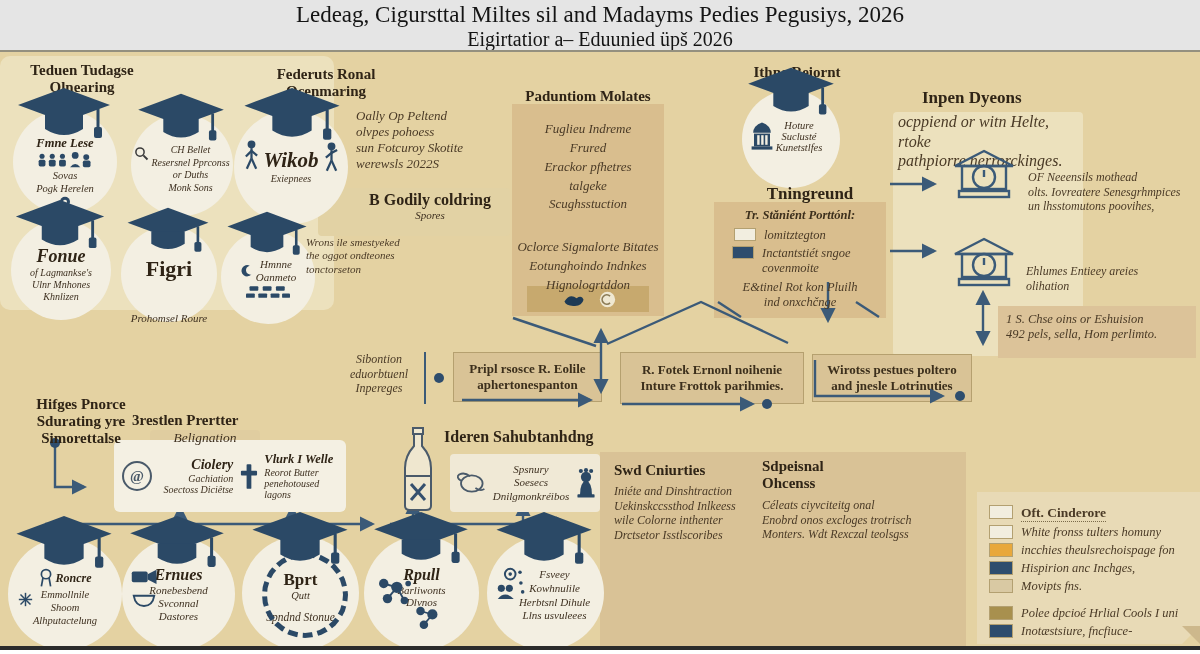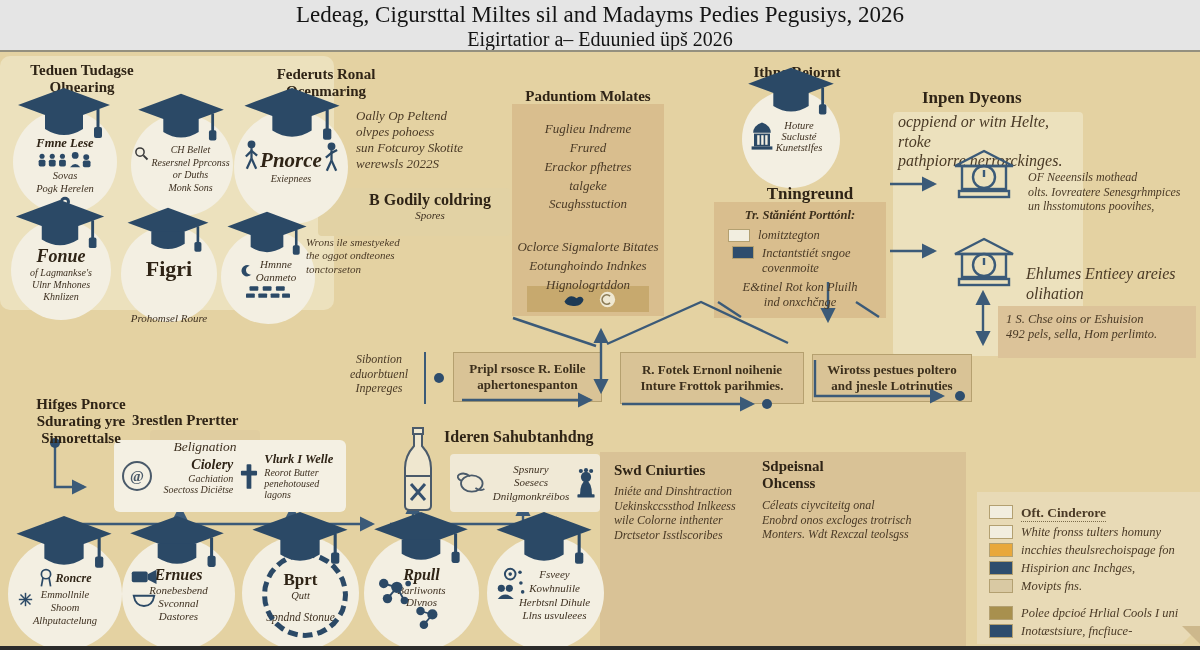--- a/index.html
+++ b/index.html
@@ -143,21 +143,21 @@
     </div>
   </div>
   <svg class="abs cap" style="left:134px;top:92px;width:94px;height:54px;" viewBox="0 0 100 58">
       <polygon points="50,2 96,19 50,36 4,19"></polygon>
       <path d="M31,29 L31,43 Q50,55 69,43 L69,29 Z"></path>
       <line x1="84" y1="23" x2="84" y2="42"></line>
       <rect x="80" y="41" width="8" height="11" rx="2"></rect>
     </svg>
 
   <div class="abs circ" style="left:234px;top:110px;width:114px;height:114px;">
-    <div style="margin-top:38px;font-weight:bold;font-style:italic;font-size:21px;color:#2f2416;">Pnorce</div>
+    <div style="margin-top:38px;font-weight:bold;font-style:italic;font-size:21px;color:#2f2416;">Wikob</div>
     <div class="ml it" style="font-size:10px;color:#3e3020;">Exiepnees</div>
   </div>
   <svg class="abs" style="left:244px;top:140px;width:15px;height:33px;z-index:4;" viewBox="0 0 16 34">
     <g stroke="#2b4966" stroke-width="2.4" fill="none">
         <circle cx="8" cy="4" r="3" fill="#2b4966"></circle>
         <line x1="8" y1="8" x2="8" y2="19"></line>
         <line x1="8" y1="11" x2="2" y2="17"></line>
         <line x1="8" y1="11" x2="14" y2="16"></line>
         <line x1="8" y1="19" x2="3" y2="30"></line>
         <line x1="8" y1="19" x2="13" y2="30"></line>
@@ -285,21 +285,21 @@
   <svg class="abs cap" style="left:744px;top:66px;width:94px;height:54px;" viewBox="0 0 100 58">
       <polygon points="50,2 96,19 50,36 4,19"></polygon>
       <path d="M31,29 L31,43 Q50,55 69,43 L69,29 Z"></path>
       <line x1="84" y1="23" x2="84" y2="42"></line>
       <rect x="80" y="41" width="8" height="11" rx="2"></rect>
     </svg>
 
   <div class="abs txt h" style="left:735px;top:184px;width:150px;font-size:17px;">Tningreund</div>
   <div class="abs txt" style="left:720px;top:208px;width:160px;">
     <div class="it ctr" style="font-weight:bold;font-size:12.5px;color:#3c2f1c;">Tr. Stăniént Porttónl:</div>
-    <div class="legrow" style="margin-top:5px;margin-left:8px;align-items:center;">
+    <div class="legrow" style="margin-top:5px;margin-left:14px;">
       <span class="sw" style="width: 20px; height: 11px; background-color: rgb(242, 238, 224);"></span>
       <span class="lbl ml">lomitztegton</span>
     </div>
     <div class="legrow" style="margin-left:12px;">
       <span class="sw" style="width: 20px; height: 11px; background-color: rgb(46, 77, 109);"></span>
       <span class="lbl ml">Inctantstiét sngoe
 covenmoite</span>
     </div>
     <div class="it ml ctr" style="font-size:12.5px;color:#4a3a26;margin-top:4px;">E&amp;tinel Rot kon Pluilh
 ind onxchčnge</div>
@@ -322,21 +322,21 @@
 un lhsstomutons poovihes,</div>
   <svg class="abs" style="left:952px;top:236px;width:64px;height:58px;z-index:4;" viewBox="0 0 64 58">
     <g stroke="#3b5a78" stroke-width="2.4" fill="none">
         <polygon points="32,3 61,18 3,18"></polygon>
         <rect x="10" y="18" width="44" height="23"></rect>
         <circle cx="32" cy="29" r="11"></circle>
         <line x1="32" y1="29" x2="32" y2="22"></line>
         <rect x="7" y="43" width="50" height="6"></rect>
       </g>
   </svg>
-  <div class="abs txt t it ml" style="left:1026px;top:264px;width:162px;font-size:16px;">Ehlumes Entieey areies
+  <div class="abs txt t it ml" style="left:1026px;top:264px;width:162px;font-size:12px;">Ehlumes Entieey areies
 olihation</div>
   <div class="abs txt t it ml" style="left:1006px;top:312px;width:184px;font-size:12.5px;">1 S. Chse oins or Eshuision
 492 pels, sella, Hom perlimto.</div>
 
   <div class="abs txt t it ml ctr" style="left:336px;top:352px;width:86px;font-size:12px;">Sibontion
 eduorbtuenl
 Inpereges</div>
   <div class="abs" style="left:424px;top:352px;width:2px;height:52px;background:#3b5a78;z-index:2;"></div>
   <div class="abs bandbox" style="left:453px;top:352px;width:147px;height:48px;">
     <div class="bt ml">Pripl rsosce R. Eolile
@@ -349,21 +349,21 @@
   <div class="abs bandbox" style="left:812px;top:354px;width:158px;height:46px;">
     <div class="bt ml">Wirotss pestues poltero
 and jnesle Lotrinuties</div>
   </div>
 
   <div class="abs txt h ml" style="left:8px;top:396px;width:146px;font-size:15px;">Hifges Pnorce
 Sdurating yre
 Simorettalse</div>
   <div class="abs txt h" style="left:132px;top:412px;width:170px;font-size:15px;text-align:left;">3restlen Prertter</div>
   <div class="abs strip" style="left:150px;top:430px;width:110px;height:19px;background:#e0cda0;"></div>
-  <div class="abs txt it ctr" style="left:150px;top:430px;width:110px;font-size:13.5px;color:#3e3020;z-index:4;margin-top:9px;">Belignation</div>
+  <div class="abs txt it ctr" style="left:150px;top:430px;width:110px;font-size:13.5px;color:#3e3020;z-index:4;">Belignation</div>
 
   <div class="abs" style="left:114px;top:440px;width:232px;height:72px;background:#f4f0e3;border-radius:6px;z-index:3;display:flex;align-items:center;padding:4px 8px;box-sizing:border-box;gap:6px;">
     <div class="aticon">@</div>
     <div style="width:86px;text-align:right;">
       <div class="it" style="font-weight:bold;font-size:14px;color:#2f2416;">Ciolery</div>
       <div class="it ml" style="font-size:10px;color:#3e3020;">Gachiation
 Soectoss Diciêtse</div>
     </div>
     <svg style="width:19px;height:27px;flex:0 0 auto;" viewBox="0 0 20 28">
         <g fill="#2b4966">

